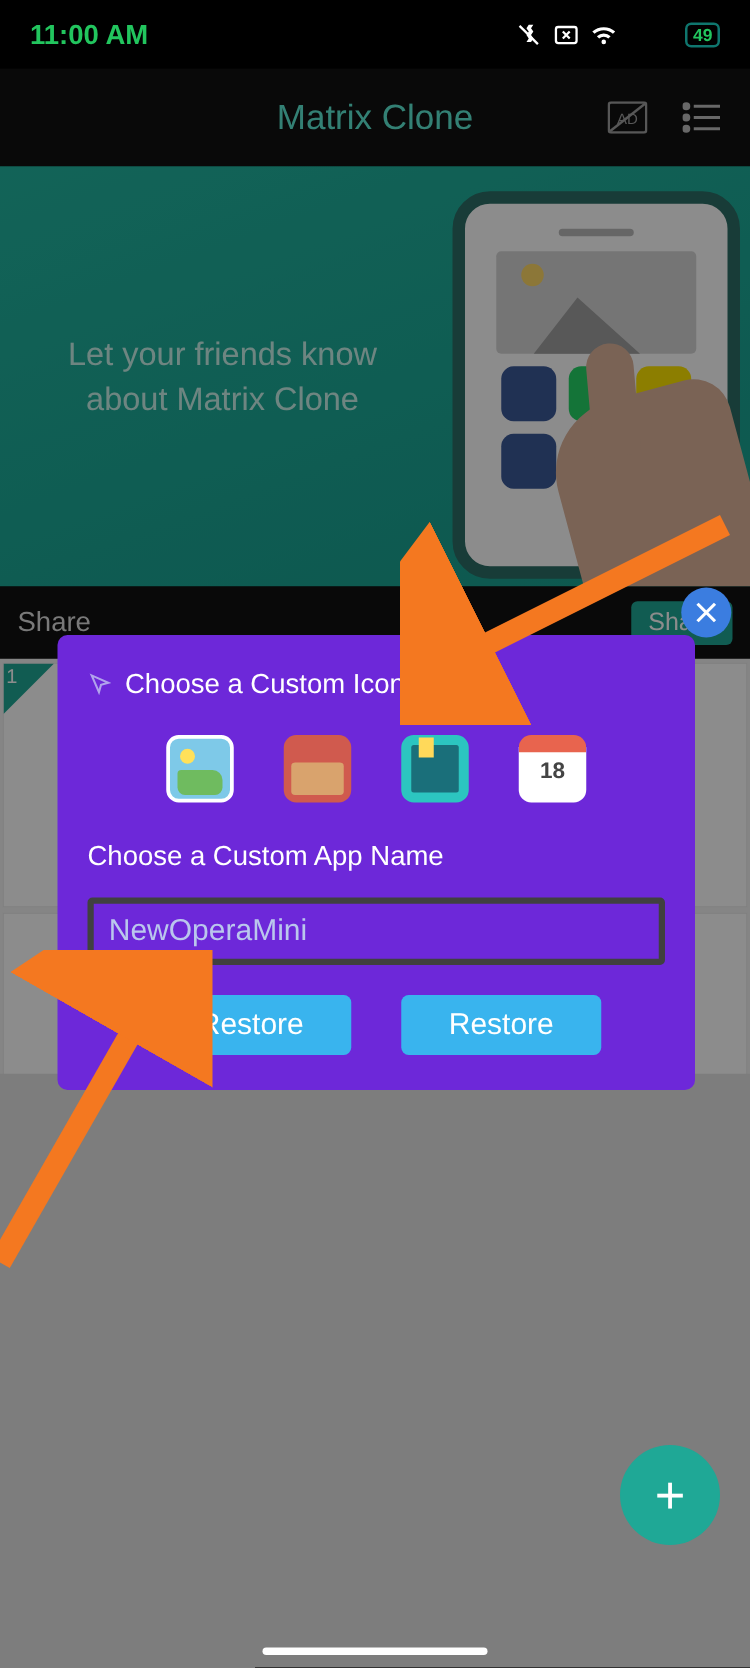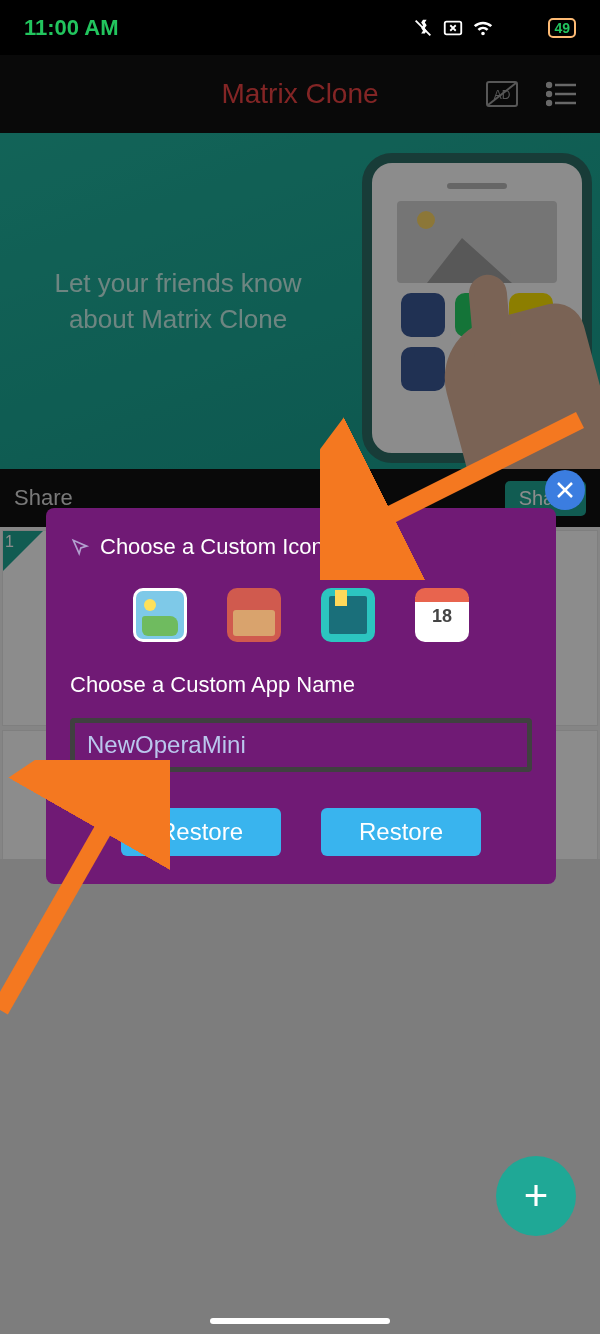--- a/index.html
+++ b/index.html
@@ -17,36 +17,36 @@
     display: flex;
     justify-content: space-between;
     align-items: center;
     padding: 0 24px;
     color: #22c55e;
     font-size: 22px;
     font-weight: 600;
   }
   .status-right { display: flex; align-items: center; gap: 8px; }
   .battery-box {
-    border: 2px solid #fdba74;
+    border: 2px solid #0f766e;
     border-radius: 5px;
     padding: 0 4px;
     font-size: 14px;
     font-weight: 700;
     margin-left: 46px;
   }
   .app-header {
     height: 78px;
     background: #111;
     display: flex;
     align-items: center;
     justify-content: center;
     position: relative;
   }
-  .app-title { color: #ef4444; font-size: 28px; font-weight: 500; }
+  .app-title { color: #5eead4; font-size: 28px; font-weight: 500; }
   .header-icons { position: absolute; right: 24px; display: flex; gap: 28px; align-items: center; }
   .banner {
     height: 336px;
     background: linear-gradient(160deg, #22b5a0 0%, #1ca896 60%, #19a090 100%);
     position: relative;
     overflow: hidden;
     display: flex;
     align-items: center;
   }
   .banner-text {
@@ -111,21 +111,21 @@
   .vip-ribbon {
     position:absolute; top:16px; right:-28px; background:#f0b93a; color:#fff;
     font-size:16px; padding:4px 30px; transform: rotate(40deg);
   }
   .more-area { background: #e3e3e3; position:absolute; top:402px; left:0; right:0; bottom:0; }
   .dim {
     position: absolute; inset: 55px 0 0 0; background: rgba(0,0,0,0.45);
   }
   .modal {
     position: absolute; left: 46px; top: 508px; width: 510px;
-    background: #701a75; border-radius: 8px; padding: 26px 24px 28px;
+    background: #6d28d9; border-radius: 8px; padding: 26px 24px 28px;
     color: #fff;
   }
   .modal-title-row { display:flex; align-items:center; gap:10px; margin-bottom: 28px;}
   .cursor-icon { width:20px; height:20px; opacity:0.7;}
   .modal-heading { font-size: 22px; font-weight: 400; }
   .icon-row { display:flex; justify-content:center; gap:40px; margin-bottom: 30px;}
   .icon-tile { width:54px; height:54px; border-radius:10px; position:relative; }
   .gallery-ic { background:#7ec9e8; border: 3px solid #fff;}
   .gallery-ic::before{content:'';position:absolute;top:8px;left:8px;width:12px;height:12px;background:#ffe15a;border-radius:50%;}
   .gallery-ic::after{content:'';position:absolute;bottom:3px;left:6px;right:6px;height:20px;background:#6fbb5f;border-radius:3px 8px 6px 6px;}
@@ -137,21 +137,21 @@
   .calendar-ic { background:#fff; border-top:14px solid #e8644e;}
   .calendar-ic::after{content:attr(data-num);position:absolute;top:4px;left:0;right:0;text-align:center;color:#444;font-size:18px;font-weight:600;}
   .subheading { font-size:22px; font-weight:400; margin-bottom:20px; }
   .name-input {
     width:100%; background:transparent; border:5px solid #404040; border-radius:4px;
     padding: 8px 12px; font-size:24px; color:#bac7ed; outline:none; margin-bottom:24px;
   }
   .btn-row { display:flex; justify-content:center; gap:40px;}
   .modal-btn {
     background:#39b4ee; color:#fff; border:none; border-radius:6px;
-    font-size:24px; padding:10px 0; width:160px;margin-top:12px;
+    font-size:24px; padding:10px 0; width:160px;
   }
   .close-btn {
     position:absolute; right:15px; top:470px;
     width:40px; height:40px; background:#3b7de0; border-radius:50%;
     display:flex; align-items:center; justify-content:center; border:none;
     color:#fff; font-size:24px;
   }
   .fab {
     position:absolute; right:24px; bottom:98px; width:80px; height:80px;
     background:#1fa896; border-radius:50%; display:flex; align-items:center;

